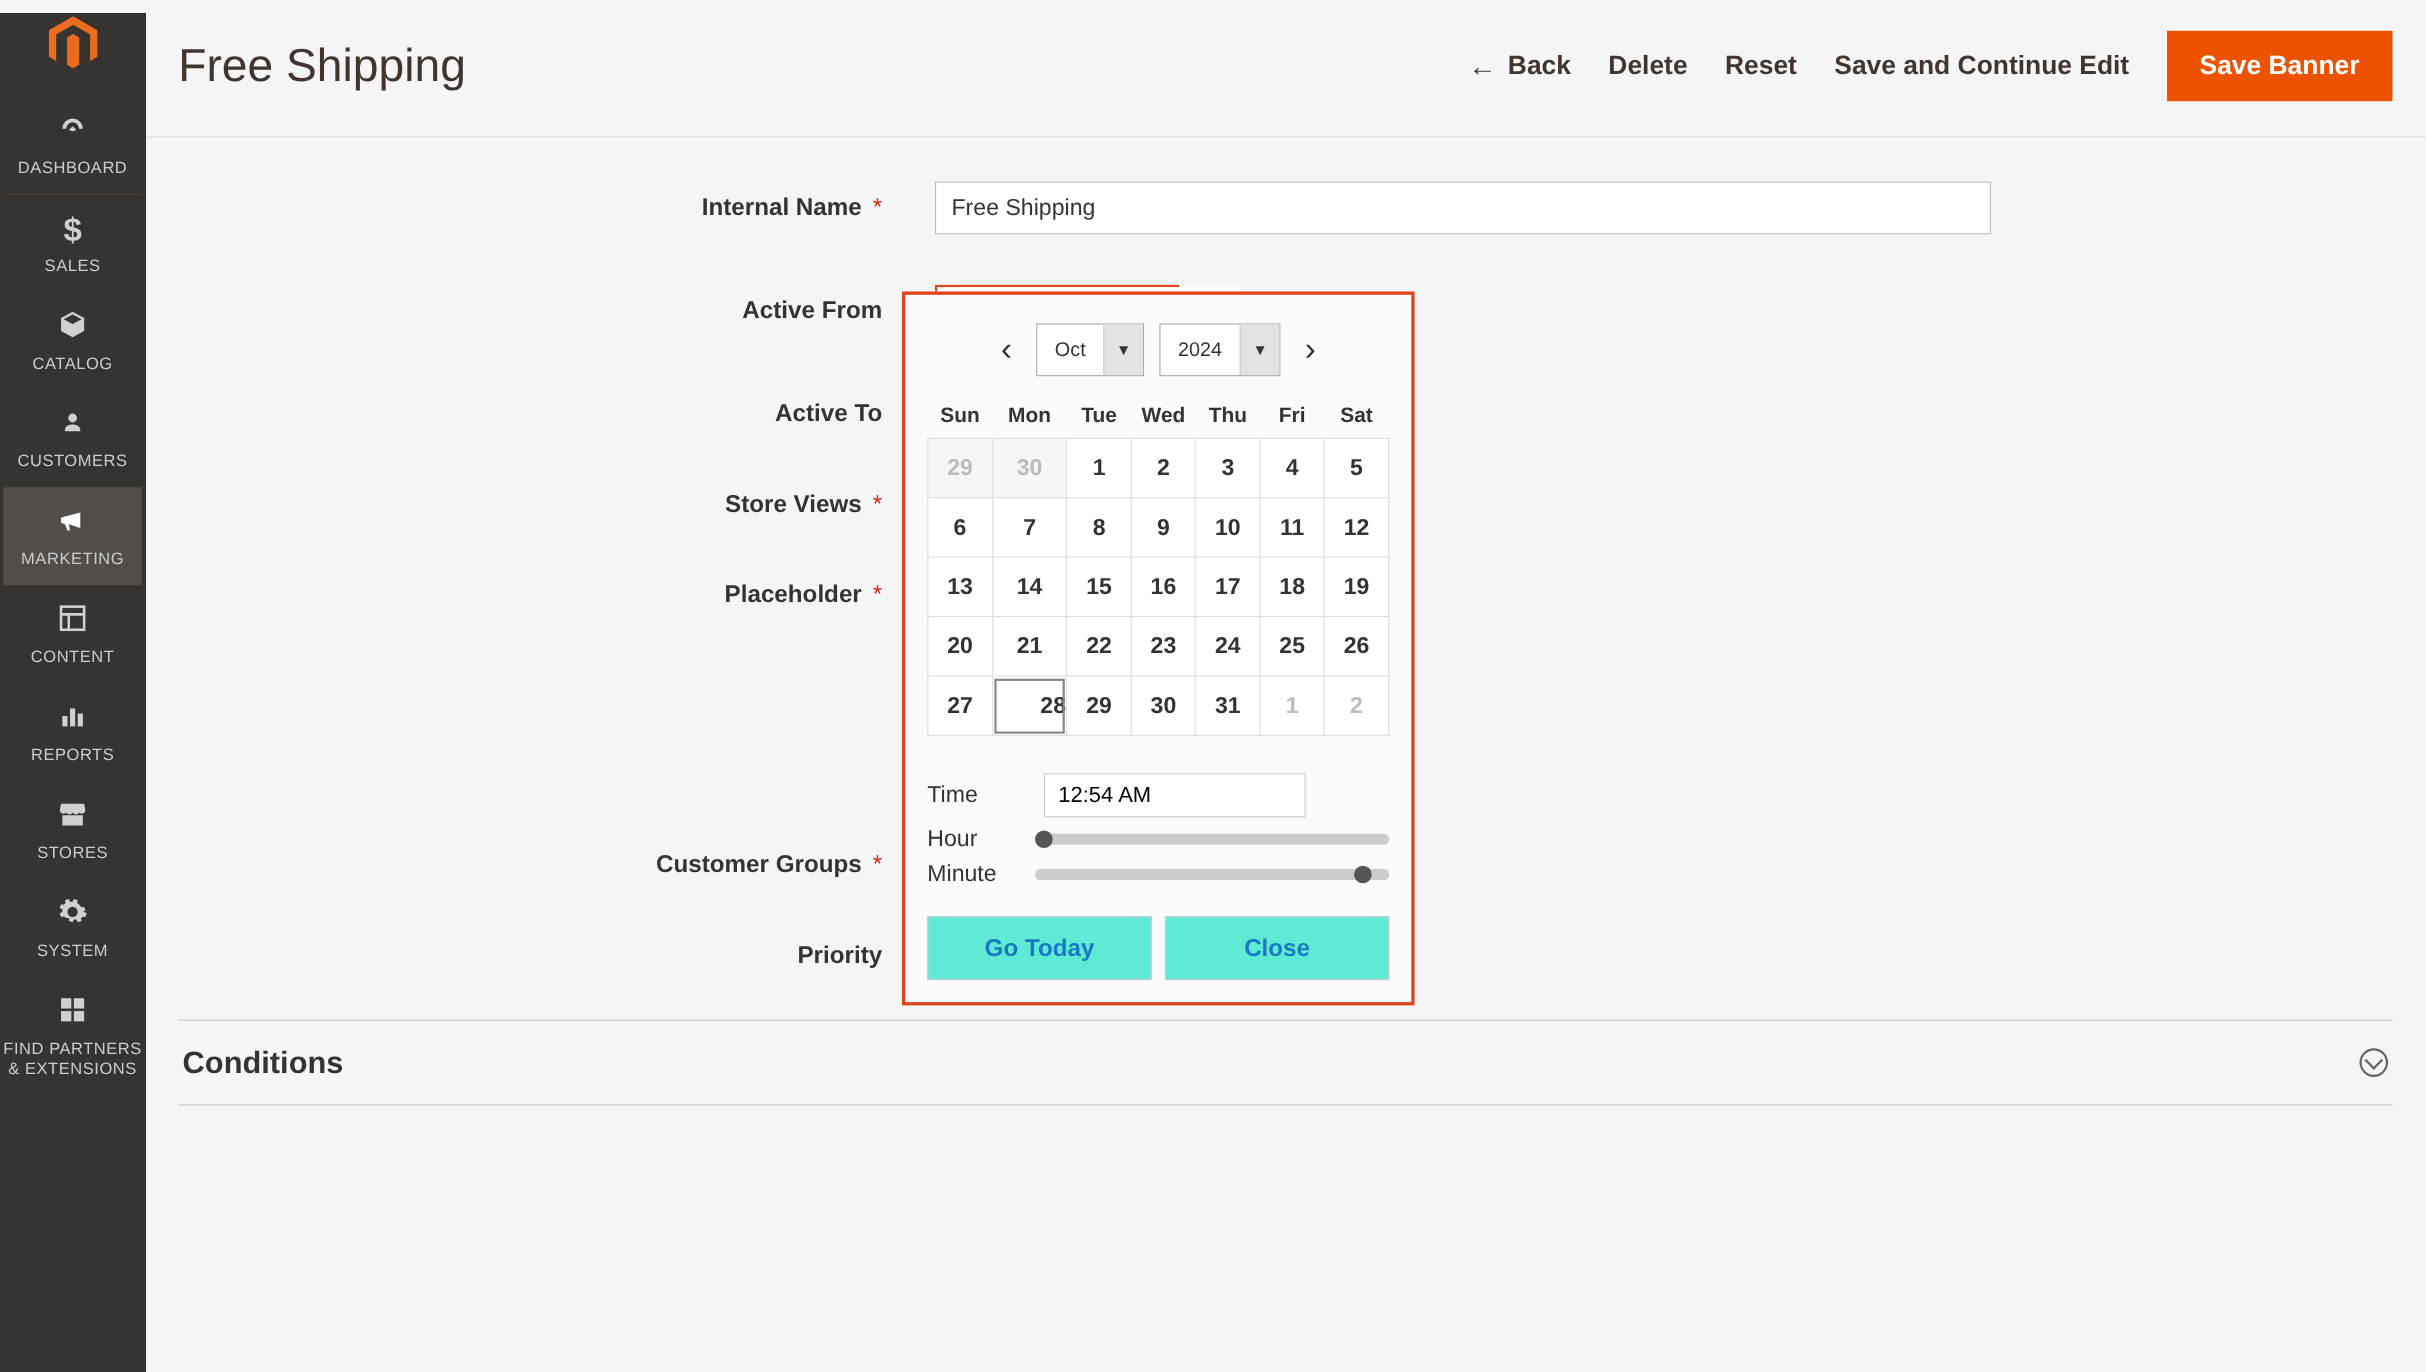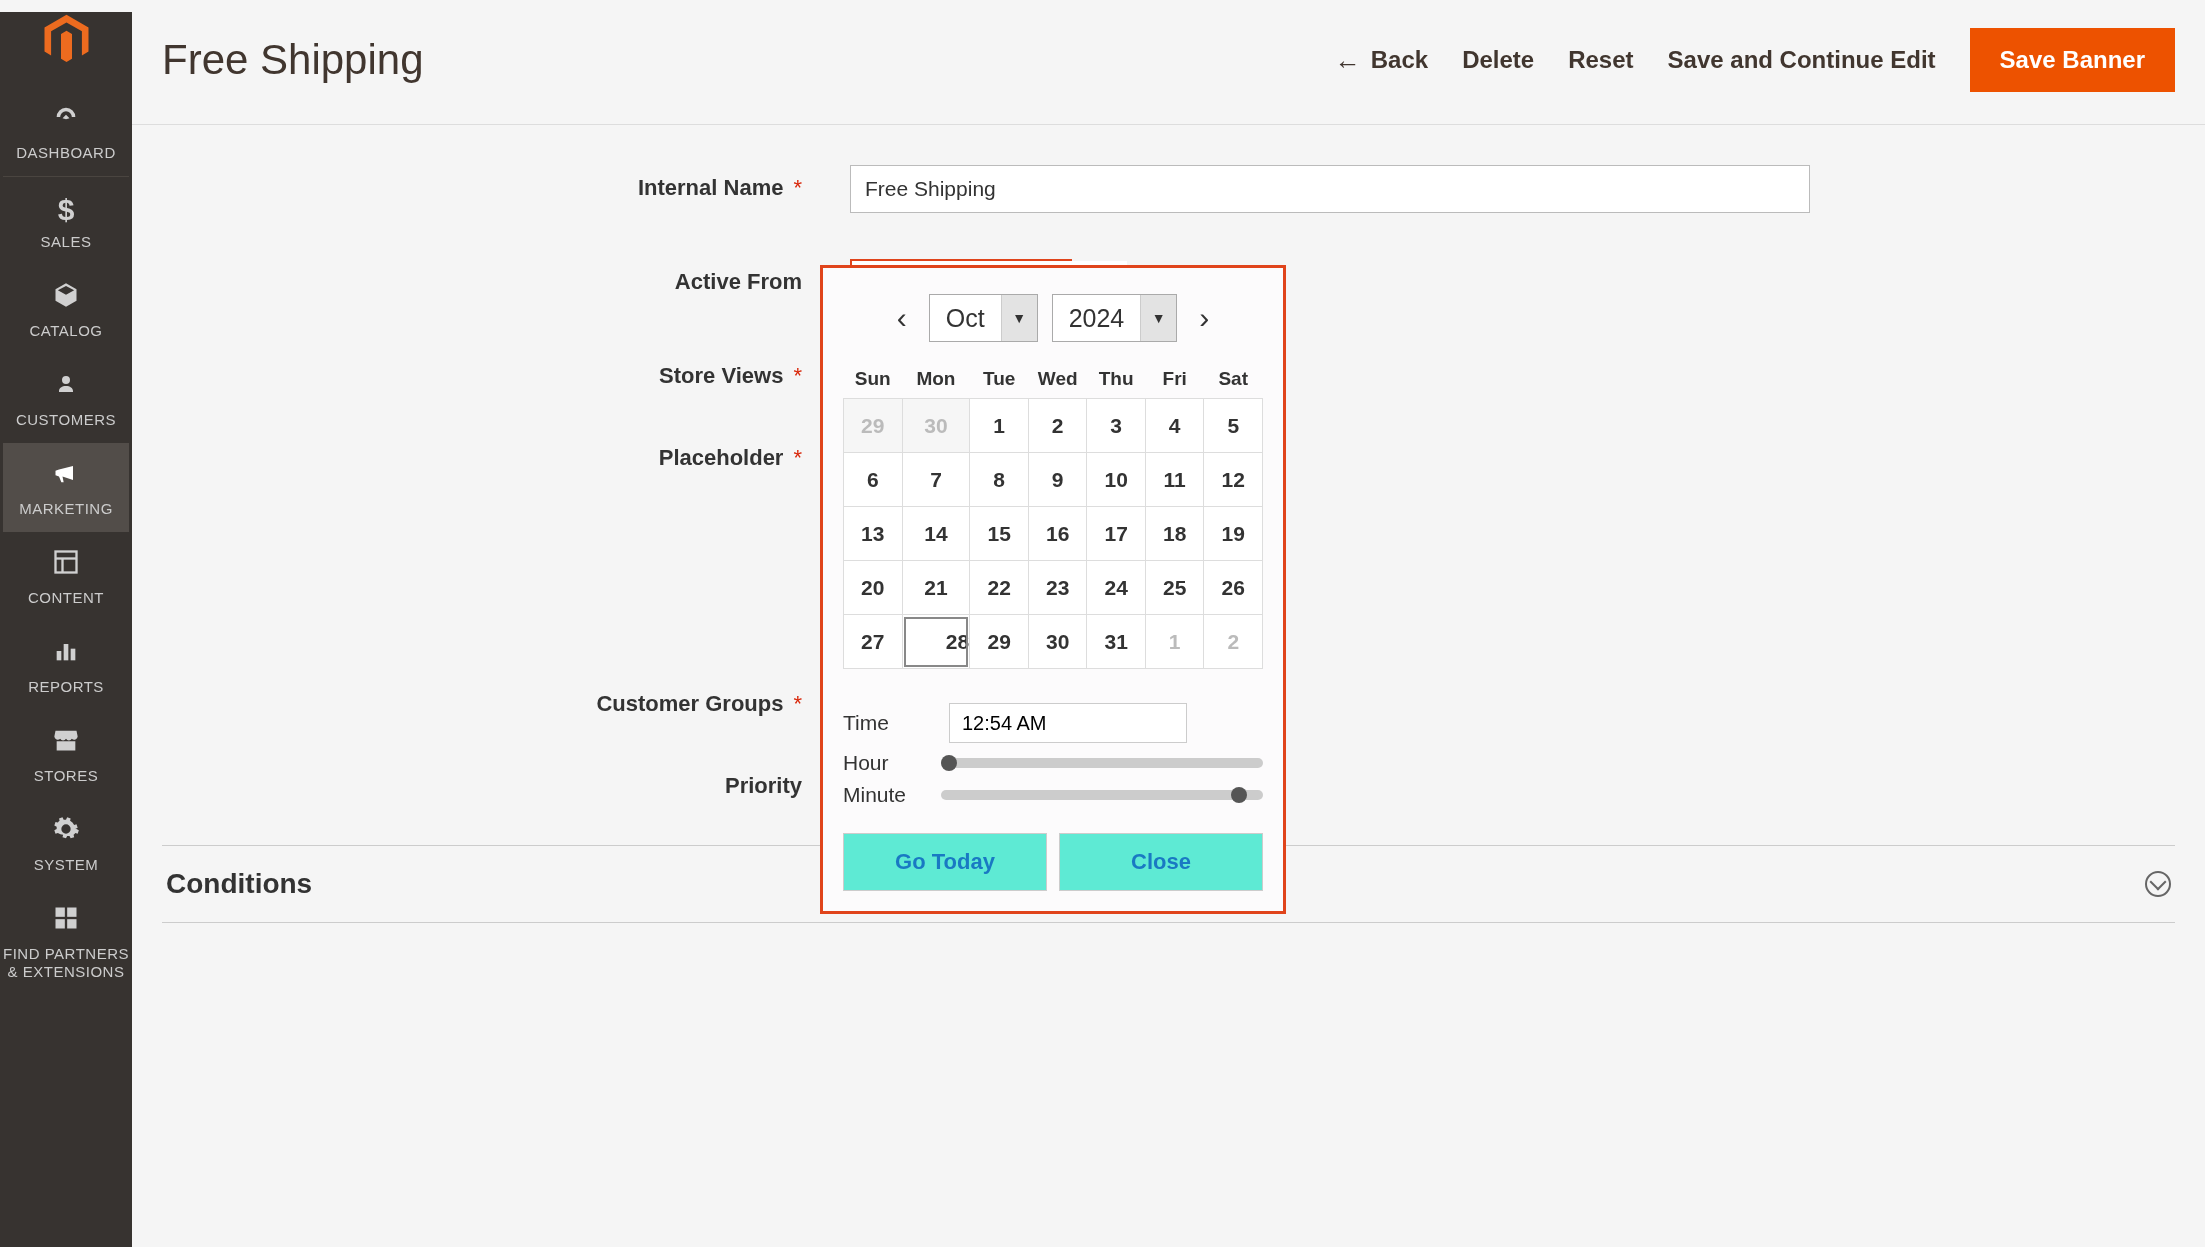--- a/index.html
+++ b/index.html
@@ -34,21 +34,21 @@
 .input-text { width: 960px; height: 48px; border: 1px solid #bbb; padding: 0 14px; font-size: 21px; color: #333; background: #fff; }
 .date-wrap { display: flex; align-items: center; width: 222px; height: 48px; border: 2px solid #e0441b; background: #fff; padding: 0 10px; }
 .date-input { border: none; outline: none; flex: 1; height: 100%; font-size: 20px; }
 .cal-icon { width: 26px; height: 26px; }
 
 
 .datepicker { position: absolute; left: 688px; top: 140px; width: 466px; border: 3px solid #e0441b; background: #fcfbfc; padding: 26px 20px 20px 20px; z-index: 10; font-size: 20px; }
 .dp-header { display: flex; align-items: center; justify-content: center; gap: 14px; margin-bottom: 18px; }
 .dp-nav { font-size: 30px; cursor: pointer; padding: 0 8px; user-select: none; }
 .dp-select { display: flex; align-items: center; border: 1px solid #aaa; background: #fff; height: 48px; }
-.dp-select .val { padding: 0 16px; font-size: 25px; }
+.dp-select .val { padding: 0 16px; font-size: 18px; }
 .dp-select .caret { width: 36px; height: 46px; background: #e3e3e3; display: flex; align-items: center; justify-content: center; font-size: 14px; border-left: 1px solid #ccc; }
 
 .dp-grid { width: 100%; border-collapse: collapse; }
 .dp-grid th { font-size: 19px; font-weight: 700; color: #333; padding: 8px 0; }
 .dp-grid td { border: 1px solid #ddd; width: 58px; height: 54px; text-align: center; font-size: 21px; font-weight: 700; cursor: pointer; background: #fff; }
 .dp-grid td.other { color: #bbb; font-weight: 700; }
 .dp-grid td.today { outline: 2px solid #888; outline-offset: -4px; padding-left: 43px; }
 .dp-grid td.shade { background: #f6f6f6; }
 
 .dp-time-row { display: flex; align-items: center; gap: 26px; margin-top: 34px; }
@@ -181,20 +181,24 @@
                 <rect x="3" y="5" width="18" height="16" fill="none" stroke="#333" stroke-width="2"></rect>
                 <line x1="3" y1="10" x2="21" y2="10" stroke="#333" stroke-width="2"></line>
                 <line x1="7" y1="3" x2="7" y2="7" stroke="#333" stroke-width="2"></line>
                 <line x1="17" y1="3" x2="17" y2="7" stroke="#333" stroke-width="2"></line>
               </svg>
           </span>
         </div>
       </div>
     </div>
 
+    <div class="row">
+      <div class="row-label">Active To</div>
+      <div class="row-field"></div>
+    </div>
 
     <div class="row">
       <div class="row-label">
         <span>Store Views</span><span class="req">*</span>
       </div>
       <div class="row-field"></div>
     </div>
 
     <div class="row">
       <div class="row-label">

